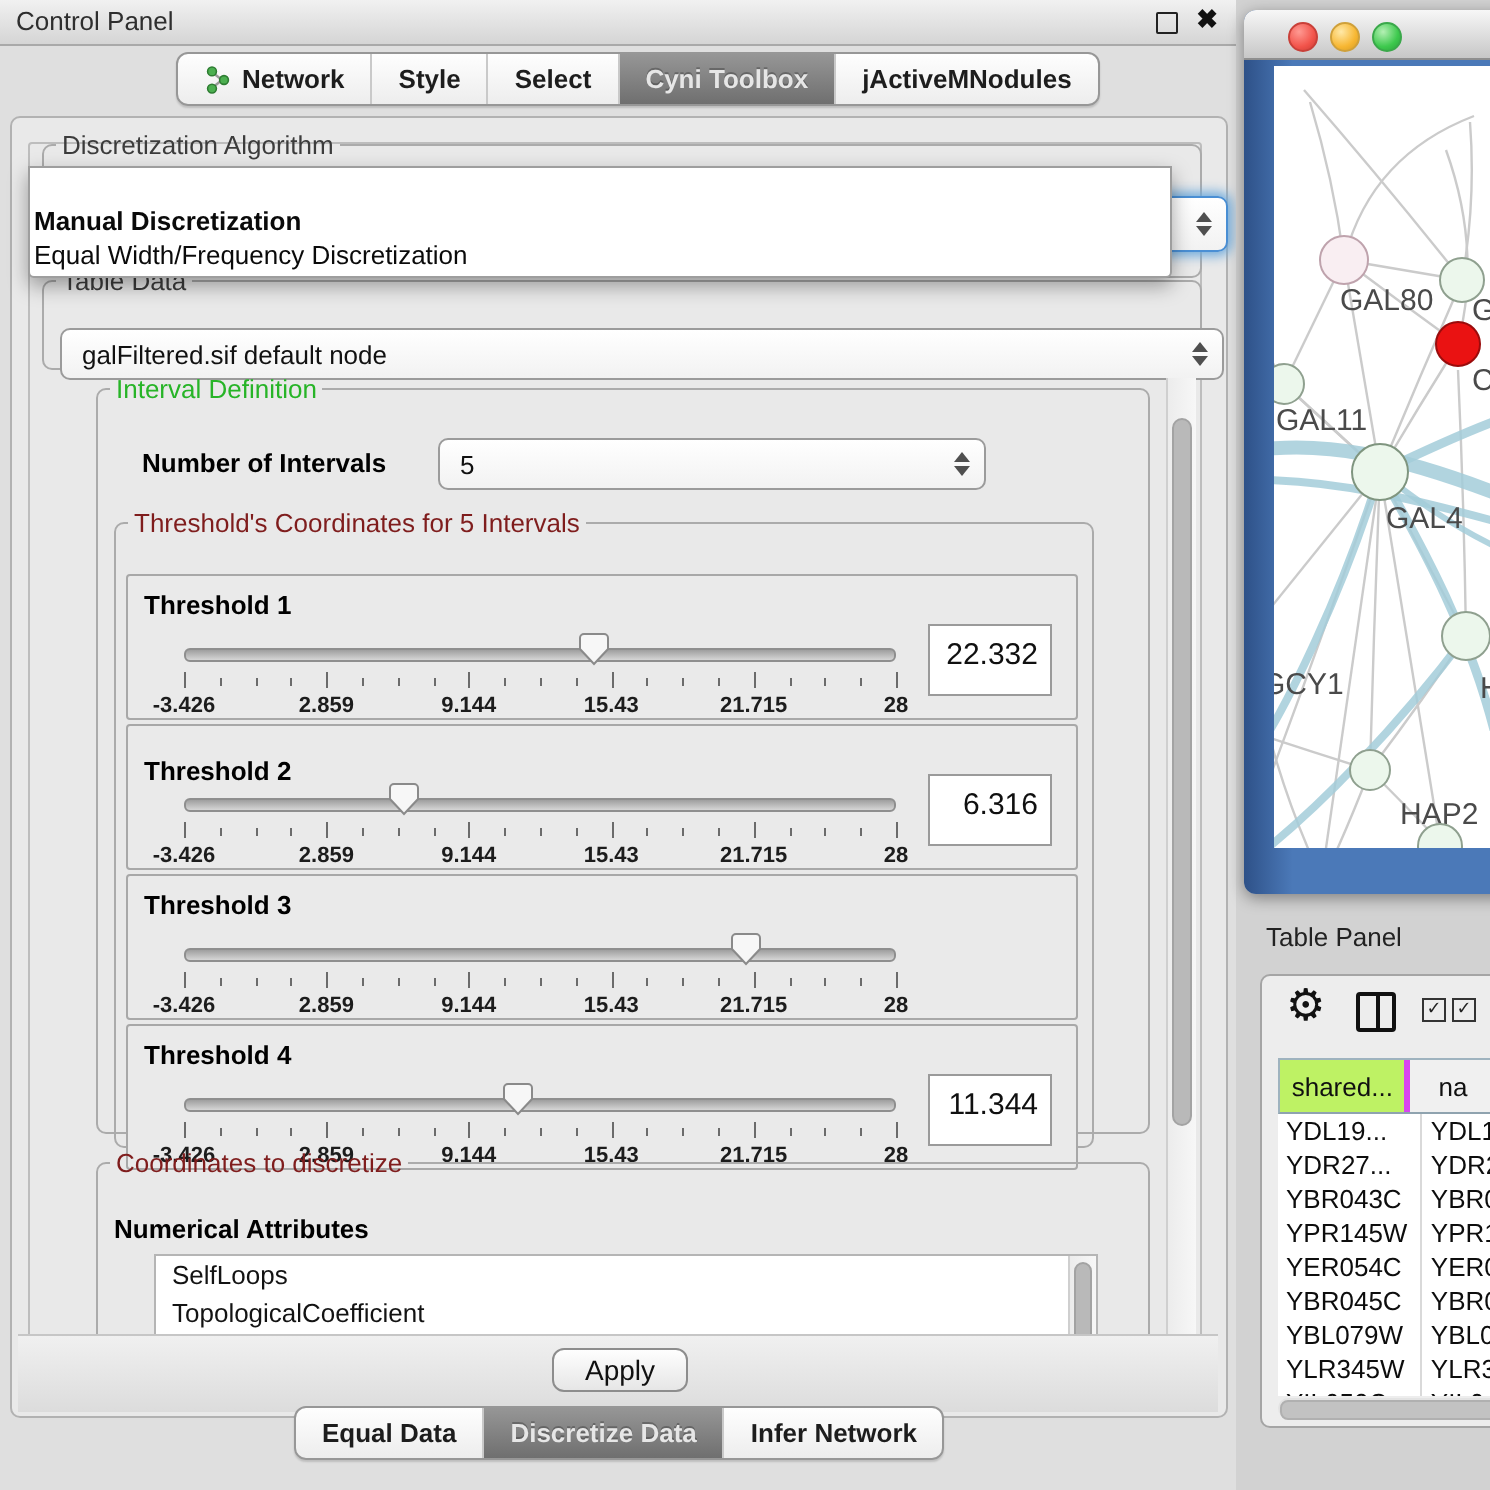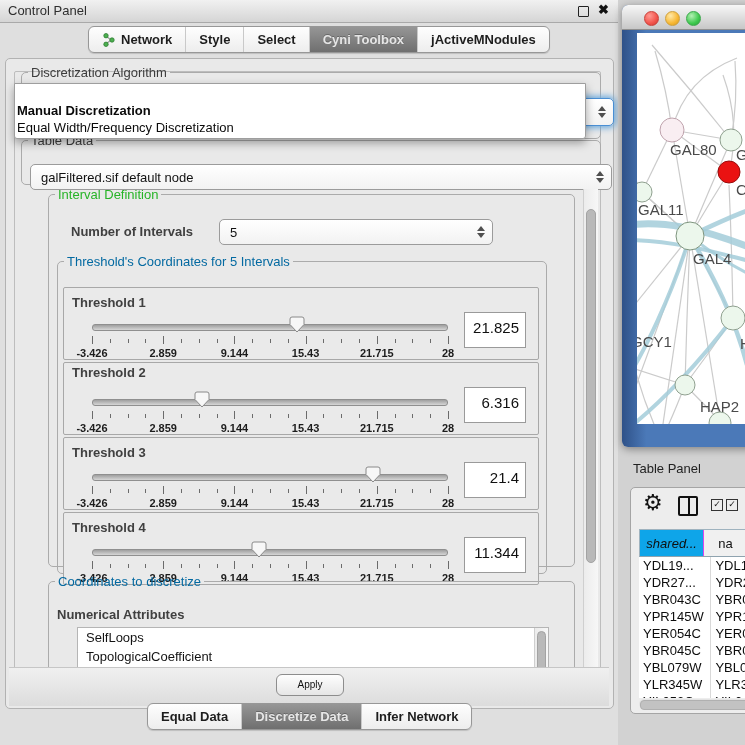--- a/index.html
+++ b/index.html
@@ -19,55 +19,55 @@
   .tab{padding:5px 13px;font-size:13px;font-weight:bold;color:#1d1d1d;border-right:1px solid #c9c9c9;display:flex;align-items:center;gap:5px;white-space:nowrap;}
   .tab:last-child{border-right:none;}
   .tab.selected{background:linear-gradient(#969696,#6f6f6f);color:#e6e6e6;text-shadow:0 -1px 0 rgba(0,0,0,.25);}
 
   .main-panel{left:5px;top:58px;width:607px;height:649px;background:#e9e9e9;border:1px solid #b2b2b2;border-radius:5px;}
   .content-border{left:8px;top:12px;width:585px;height:628px;border:1px solid #bdbdbd;border-radius:2px;}
 
   fieldset.grp{position:absolute;margin:0;padding:0;border:1px solid #ababab;border-radius:5px;background:transparent;}
   fieldset.grp legend{font-size:13px;padding:0 3px;margin-left:6px;}
   .legend-green{color:#27b427;}
-  .legend-blue{color:#0369a1;}
+  .legend-blue{color:#7f1d1d;}
   .legend-dark{color:#3c3c3c;}
 
   .combo{position:absolute;background:linear-gradient(#ffffff,#f2f2f2);border:1px solid #9b9b9b;border-radius:5px;font-size:13px;color:#111;display:flex;align-items:center;padding:0 10px;}
   .combo .spin{position:absolute;right:7px;top:50%;transform:translateY(-50%);display:flex;flex-direction:column;gap:2px;}
   .combo .spin i{display:block;width:0;height:0;border-left:4px solid transparent;border-right:4px solid transparent;}
   .combo .spin i.up{border-bottom:5px solid #4f4f4f;}
   .combo .spin i.dn{border-top:5px solid #4f4f4f;}
   .combo.focused{box-shadow:0 0 6px 2px #6eaadc;border-color:#4a8fd4;}
 
   .popup{left:13px;top:82px;width:570px;height:54px;background:#ffffff;border:1px solid #9e9e9e;border-radius:0 0 3px 3px;box-shadow:0 4px 10px rgba(0,0,0,.35);z-index:50;}
   .popup .ph{position:absolute;left:0;top:3px;width:100%;text-align:center;color:#b4b4b4;font-size:13px;}
   .popup .opt{position:absolute;left:2px;font-size:13px;color:#0a0a0a;white-space:nowrap;}
 
   .bold{font-weight:bold;}
-  .lbl{font-size:13px;color:#404040;position:absolute;white-space:nowrap;}
+  .lbl{font-size:13px;color:#000000;position:absolute;white-space:nowrap;}
 
   .threshold-box{position:absolute;border:1px solid #a8a8a8;border-radius:2px;background:#eaeaea;}
   .slider-zone{position:absolute;}
   .track{position:absolute;left:0;right:0;top:10px;height:5px;border-radius:3px;background:linear-gradient(#9f9f9f,#d6d6d6);border:1px solid #8f8f8f;}
   .thumb{position:absolute;top:2px;width:16px;height:17px;z-index:3;}
   .ticks{position:absolute;left:0;right:0;top:22px;height:9px;}
   .tick{position:absolute;top:3px;width:1px;height:4px;background:#6b6b6b;}
   .tick.major{top:0;height:8px;}
   .ticklabels{position:absolute;left:0;right:0;top:33px;height:12px;}
   .ticklabel{position:absolute;transform:translateX(-50%);font-size:11px;font-weight:bold;color:#1c1c1c;white-space:nowrap;}
   .valuebox{position:absolute;background:#ffffff;border:1px solid #9a9a9a;font-size:15px;color:#101010;text-align:right;padding:6px 6px 0 0;}
 
   .listbox{position:absolute;background:#ffffff;border:1px solid #b5b5b5;overflow:hidden;}
   .list-item{font-size:13px;color:#131313;padding:2px 0 2px 8px;white-space:nowrap;}
   .vscroll{position:absolute;background:linear-gradient(90deg,#ececec,#f7f7f7);border-left:1px solid #cfcfcf;}
   .vthumb{position:absolute;left:2px;right:2px;border-radius:5px;background:#b9b9b9;border:1px solid #a3a3a3;}
 
   .apply-strip{left:3px;top:608px;width:600px;height:38px;background:linear-gradient(#f0f0f0,#dcdcdc);border-top:1px solid #c6c6c6;}
-  .btn{position:absolute;background:linear-gradient(#fefefe,#e6e6e6);border:1px solid #8d8d8d;border-radius:6px;font-size:10px;color:#111;text-align:center;}
+  .btn{position:absolute;background:linear-gradient(#fefefe,#e6e6e6);border:1px solid #8d8d8d;border-radius:6px;font-size:14px;color:#111;text-align:center;}
 
   
   .right-region{left:618px;top:0;width:127px;height:745px;background:#d2d2d2;}
   .net-window{left:622px;top:5px;width:135px;height:442px;border-radius:6px 0 0 6px;background:linear-gradient(90deg,#2e5188,#4b79b8 18%,#4b79b8);box-shadow:0 2px 8px rgba(0,0,0,.4);}
   .net-titlebar{position:absolute;left:0;top:0;width:100%;height:24px;border-radius:6px 0 0 0;background:linear-gradient(#f7f7f7,#c7c7c7);border-bottom:1px solid #8f8f8f;}
   .light{position:absolute;top:6px;width:13px;height:13px;border-radius:50%;}
   .light.red{background:radial-gradient(circle at 35% 30%,#ff9a93,#f2544b 60%,#c93a32);border:1px solid #c94039;}
   .light.yellow{background:radial-gradient(circle at 35% 30%,#ffe9a8,#f7b733 60%,#d49a22);border:1px solid #cfa03a;}
   .light.green{background:radial-gradient(circle at 35% 30%,#b4f0b4,#3ec94e 60%,#2aa13a);border:1px solid #3aa84a;}
   .net-canvas{position:absolute;left:15px;top:28px;width:112px;height:391px;background:#ffffff;overflow:hidden;}
@@ -79,21 +79,21 @@
   .splitcol{position:absolute;left:47px;top:8px;width:16px;height:16px;border:2px solid #111;border-radius:2px;}
   .splitcol i{position:absolute;left:50%;top:0;width:2px;height:100%;background:#111;}
   .cb{position:absolute;top:11px;width:10px;height:10px;border:1.5px solid #333;font-size:9px;line-height:9px;text-align:center;color:#222;}
   .ntable{position:absolute;left:8px;top:41px;width:140px;}
   .nrow{display:flex;height:17px;background:#fff;}
   .ncell{font-size:13px;color:#0d0d0d;padding-top:1px;white-space:nowrap;overflow:hidden;}
   .ncell.c1{width:70px;padding-left:4px;border-right:1px solid #d9d9d9;}
   .ncell.c2{width:66px;padding-left:4px;}
   .nheader{display:flex;height:26px;border:1px solid #9fb3bf;border-bottom:1px solid #8fa3af;}
   .hcell{font-size:13px;color:#101010;display:flex;align-items:center;justify-content:center;}
-  .hcell.c1{width:70px;background:#0ea5e9;border-right:1px solid #d946ef;font-style:italic;}
+  .hcell.c1{width:70px;background:#bef264;border-right:3px solid #d946ef;}
   .hcell.c2{width:66px;background:#f0f0f0;justify-content:flex-start;padding-left:14px;}
   .hscroll{position:absolute;left:8px;width:112px;height:10px;background:#e3e3e3;border-radius:5px;}
   .hthumb{position:absolute;left:1px;top:1px;width:108px;height:8px;background:#c2c2c2;border-radius:4px;border:1px solid #b0b0b0;}
   .rowsclip{overflow:hidden;}
 </style>
 </head>
 <body>
 
 <div class="stage">
 
@@ -209,24 +209,24 @@
                   </div>
                   <div class="ticklabels">
                     <div class="ticklabel" style="left: 0%;">-3.426</div>
                     <div class="ticklabel" style="left: 20%;">2.859</div>
                     <div class="ticklabel" style="left: 40%;">9.144</div>
                     <div class="ticklabel" style="left: 60%;">15.43</div>
                     <div class="ticklabel" style="left: 80%;">21.715</div>
                     <div class="ticklabel" style="left: 100%;">28</div>
                   </div>
                 </div>
-                <div class="valuebox" style="left: 400px; top: 24px; width: 54px; height: 28px;">21.825</div>
+                <div class="valuebox" style="left: 400px; top: 24px; width: 54px; height: 28px;">22.332</div>
               </div>
               <div class="threshold-box" style="left: 5px; top: 93px; width: 474px; height: 71px;">
-                <div class="lbl bold" style="left: 8px; top: 2px;">Threshold 2</div>
+                <div class="lbl bold" style="left: 8px; top: 15px;">Threshold 2</div>
                 <div class="slider-zone" style="left: 28px; top: 26px; width: 356px; height: 45px;">
                   <div class="track"></div>
                   <div class="thumb" style="left: calc(30.9998% - 8px);"><svg width="16" height="17">
                       <path d="M1,3 a2,2 0 0 1 2,-2 h10 a2,2 0 0 1 2,2 v5.5 l-7,7.5 l-7,-7.5 z" fill="#f7f7f7" stroke="#8a8a8a"></path>
                     </svg></div>
                   <div class="ticks">
                     <div class="tick major" style="left: 0%;"></div>
                     <div class="tick" style="left: 5%;"></div>
                     <div class="tick" style="left: 10%;"></div>
                     <div class="tick" style="left: 15%;"></div>
@@ -291,21 +291,20 @@
                   </div>
                   <div class="ticklabels">
                     <div class="ticklabel" style="left: 0%;">-3.426</div>
                     <div class="ticklabel" style="left: 20%;">2.859</div>
                     <div class="ticklabel" style="left: 40%;">9.144</div>
                     <div class="ticklabel" style="left: 60%;">15.43</div>
                     <div class="ticklabel" style="left: 80%;">21.715</div>
                     <div class="ticklabel" style="left: 100%;">28</div>
                   </div>
                 </div>
-                <div class="valuebox" style="left: 400px; top: 24px; width: 54px; height: 28px;">21.4</div>
               </div>
               <div class="threshold-box" style="left: 5px; top: 243px; width: 474px; height: 71px;">
                 <div class="lbl bold" style="left: 8px; top: 7px;">Threshold 4</div>
                 <div class="slider-zone" style="left: 28px; top: 26px; width: 356px; height: 45px;">
                   <div class="track"></div>
                   <div class="thumb" style="left: calc(46.9993% - 8px);"><svg width="16" height="17">
                       <path d="M1,3 a2,2 0 0 1 2,-2 h10 a2,2 0 0 1 2,2 v5.5 l-7,7.5 l-7,-7.5 z" fill="#f7f7f7" stroke="#8a8a8a"></path>
                     </svg></div>
                   <div class="ticks">
                     <div class="tick major" style="left: 0%;"></div>

